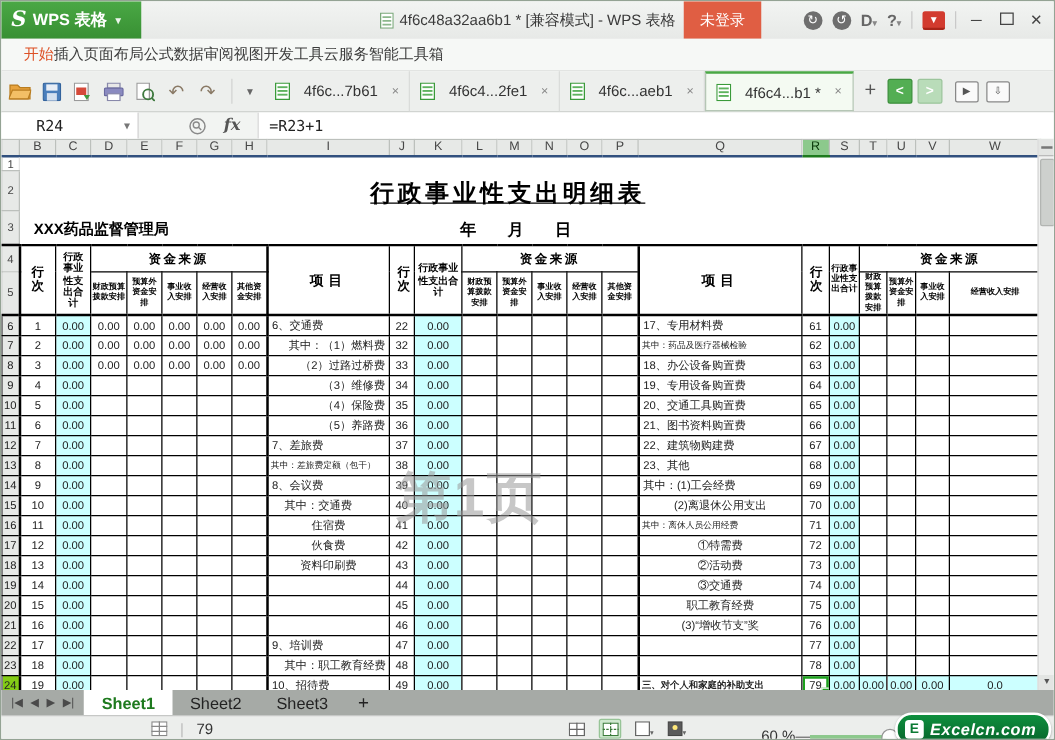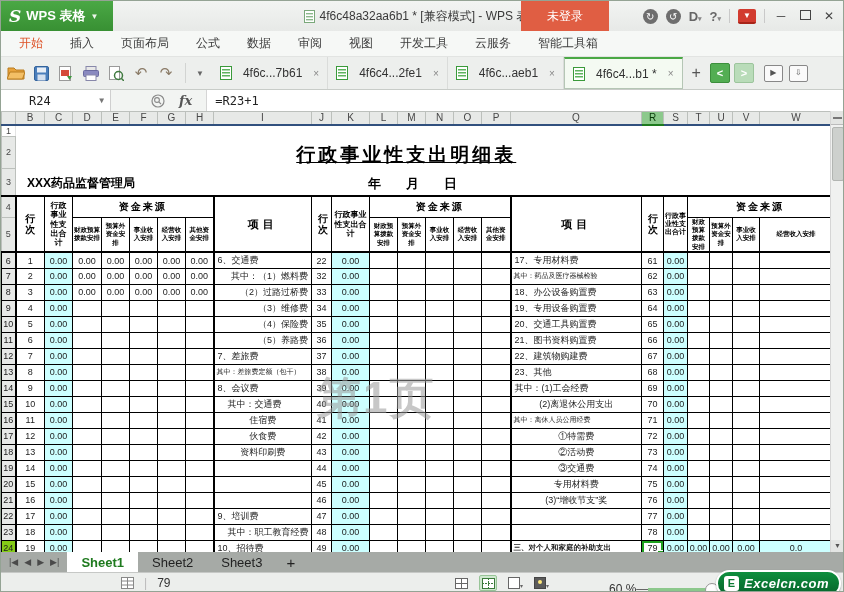--- a/index.html
+++ b/index.html
@@ -4,31 +4,31 @@
 <style>
   html,body{margin:0;padding:0;background:#d8d8d8;font-family:"Liberation Sans",sans-serif;}
   .app{position:relative;width:844px;height:592px;overflow:hidden;background:#fff;border:1px solid #94a394;box-sizing:border-box;}
   
   .titlebar{position:absolute;left:0;top:0;width:100%;height:30px;background:linear-gradient(#f2f4f2,#e7e9e7);border-bottom:1px solid #d6d8d6;}
   .wpsbtn{position:absolute;left:0;top:0;width:112px;height:30px;background:linear-gradient(#4aa845,#389033);color:#fff;display:flex;align-items:center;gap:5px;padding-left:8px;box-sizing:border-box;cursor:pointer;}
   .wpsbtn .slogo{font-family:"DejaVu Serif",serif;font-style:italic;font-weight:bold;font-size:17px;}
   .wpsbtn .appname{font-size:13px;font-weight:bold;}
   .wpsbtn .caret{font-size:8px;opacity:.9;}
   .doctitle{position:absolute;left:0;right:0;top:0;height:30px;display:flex;align-items:center;justify-content:center;gap:5px;font-size:12px;color:#3a3a3a;pointer-events:none;}
-  .loginbtn{position:absolute;right:234px;top:0;width:88px;height:30px;background:#e05e43;color:#fff;font-size:12px;display:flex;align-items:center;justify-content:center;}
+  .loginbtn{position:absolute;right:234px;top:0;width:62px;height:30px;background:#e05e43;color:#fff;font-size:12px;display:flex;align-items:center;justify-content:center;}
   .tbicons{position:absolute;right:6px;top:0;height:30px;display:flex;align-items:center;gap:8px;}
   .circ{width:15px;height:15px;border-radius:50%;background:#6e6e6e;color:#fff;font-size:10px;line-height:15px;text-align:center;}
   .ddico{font-size:13px;font-weight:bold;color:#666;}
   .ddico .caret{font-size:7px;color:#888;}
   .sep{width:1px;height:14px;background:#c9c9c9;}
   .dlico{width:18px;height:15px;background:#d23b2f;border-radius:2px;color:#fff;font-size:8px;text-align:center;line-height:13px;border-bottom:2px solid #a82418;box-sizing:border-box;}
   .winctl{font-size:12px;color:#444;width:16px;text-align:center;}
   .maxbox{display:inline-block;width:9px;height:8px;border:1.5px solid #444;}
   
-  .ribbon{position:absolute;left:0;top:30px;width:100%;height:26px;background:#f6f8f6;border-bottom:1px solid #e2e4e2;display:flex;align-items:center;gap:27px;padding-left:18px;box-sizing:border-box;}
+  .ribbon{position:absolute;left:0;top:30px;width:100%;height:26px;background:#f6f8f6;border-bottom:1px solid #e2e4e2;display:flex;align-items:center;padding-left:18px;box-sizing:border-box;}
   .rtab{font-size:12px;color:#3c3c3c;cursor:pointer;}
   .rtab.active{color:#dd5126;}
   
   .toolbar{position:absolute;left:0;top:56px;width:100%;height:32px;background:#edefed;border-bottom:1px solid #c8ccc8;display:flex;align-items:center;}
   .qicons{display:flex;align-items:center;gap:7px;padding:0 8px 0 6px;}
   .qico{width:18px;height:18px;display:flex;align-items:center;justify-content:center;}
   .uglyph{font-size:15px;color:#8a7a66;}
   .tsep{width:1px;height:20px;background:#d2d4d2;margin:0 3px;}
   .dcaret{font-size:8px;color:#666;}
   .doctabs{display:flex;align-items:stretch;height:32px;}
@@ -738,21 +738,21 @@
             <td class="num"></td>
             <td class="num"></td>
             <td class="bl2 al"></td>
             <td class="num">45</td>
             <td class="num cy">0.00</td>
             <td class="num"></td>
             <td class="num"></td>
             <td class="num"></td>
             <td class="num"></td>
             <td class="num"></td>
-            <td class="bl2 ac">专用材料费</td>
+            <td class="bl2 ac">职工教育经费</td>
             <td class="num">75</td>
             <td class="num cy">0.00</td>
             <td class="num"></td>
             <td class="num"></td>
             <td class="num"></td>
             <td class="num"></td>
           </tr>
           <tr class="dr">
             <td class="rh">21</td>
             <td class="num bl2">16</td>

